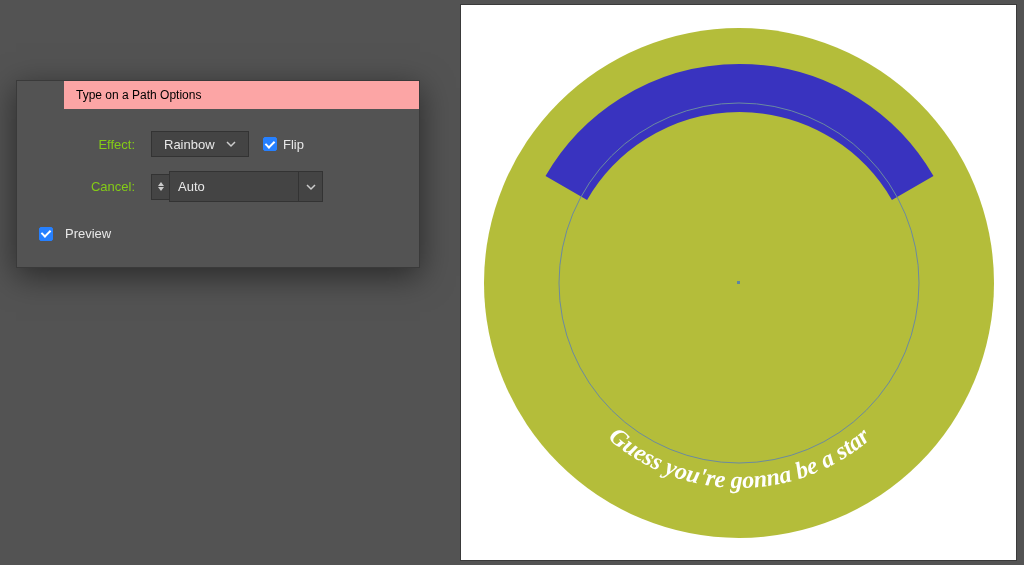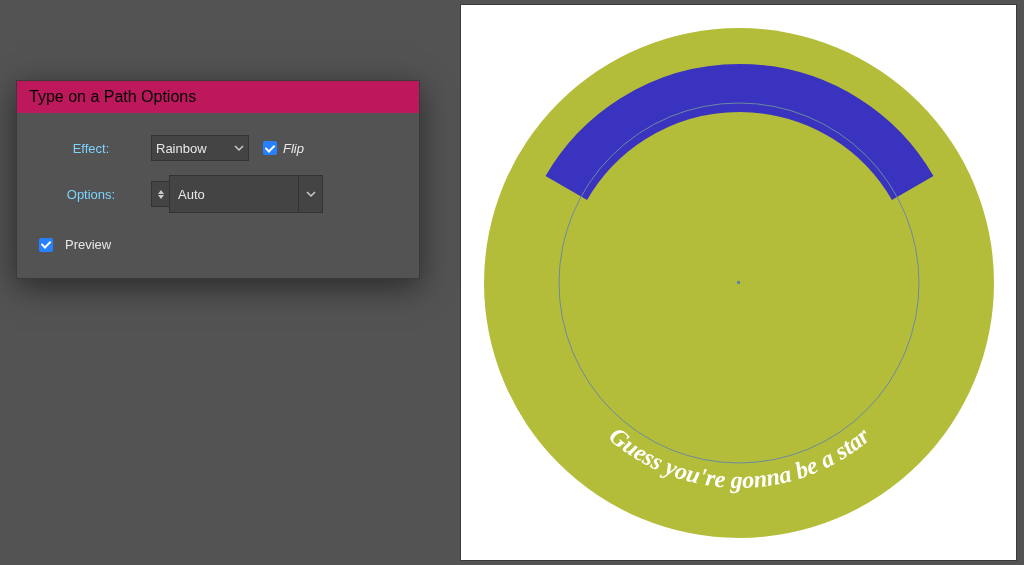--- a/index.html
+++ b/index.html
@@ -18,49 +18,50 @@
   .dialog {
     position: absolute;
     left: 16px;
     top: 80px;
     width: 404px;
     background: #535353;
     box-shadow: 0 8px 30px rgba(0,0,0,0.5);
     border: 1px solid #3a3a3a;
   }
   .titlebar {
-    background: #be185d;
+    background: #fca5a5;
     color: #000;
     padding: 7px 12px;
-    font-size: 16px;
+    font-size: 12px;
+    margin-left: 47px;
   }
   .dlg-body {
     padding: 22px 22px 26px 22px;
   }
   .row {
     display: flex;
     align-items: center;
     margin-bottom: 14px;
   }
   .row-label {
     width: 112px;
-    text-align: center;
-    padding-right: 8px;
-    color: #7dd3fc;
+    text-align: right;
+    padding-right: 16px;
+    color: #84cc16;
   }
 
   .select {
     background: #444;
     border: 1px solid #333;
     color: #e8e8e8;
     height: 26px;
     display: flex;
     align-items: center;
     justify-content: space-between;
-    padding: 0 4px;
+    padding: 0 12px;
     cursor: default;
   }
   .select.sm { width: 98px; }
   .chev {
     width: 10px;
     height: 10px;
     display: inline-block;
   }
   .chev svg { display:block; }
 
@@ -85,21 +86,20 @@
     border: solid #fff;
     border-width: 0 2px 2px 0;
     transform: rotate(45deg);
     margin-top: -2px;
   }
   .cb-wrap {
     display: flex;
     align-items: center;
     margin-left: 14px;
     cursor: default;
-    font-style: italic;
   }
 
   
   .spinner {
     width: 18px;
     height: 26px;
     background: #444;
     border: 1px solid #333;
     border-right: none;
     display: flex;
@@ -112,21 +112,21 @@
     width:0;height:0;
     border-left:3px solid transparent;
     border-right:3px solid transparent;
   }
   .spinner .up { border-bottom:4px solid #ccc; }
   .spinner .down { border-top:4px solid #ccc; }
   .combo {
     background: #444;
     border: 1px solid #333;
     color: #e8e8e8;
-    height: 38px;
+    height: 31px;
     width: 154px;
     display: flex;
     align-items: center;
     padding-left: 8px;
     position: relative;
   }
   .combo .chev-box {
     position: absolute;
     right: 0;
     top: 0;
@@ -238,21 +238,21 @@
         </span>
       </div>
       <label class="cb-wrap">
         <span class="checkbox checked"></span>
         <span>Flip</span>
       </label>
     </div>
 
 
     <div class="row">
-      <div class="row-label">Options:</div>
+      <div class="row-label">Cancel:</div>
       <div class="spinner">
         <div class="tri up"></div>
         <div class="tri down"></div>
       </div>
       <div class="combo">
         <span>Auto</span>
         <div class="chev-box">
           <svg width="10" height="10" viewBox="0 0 10 10">
               <path d="M1 3l4 4 4-4" stroke="#ccc" stroke-width="1.5" fill="none"></path>
             </svg>

